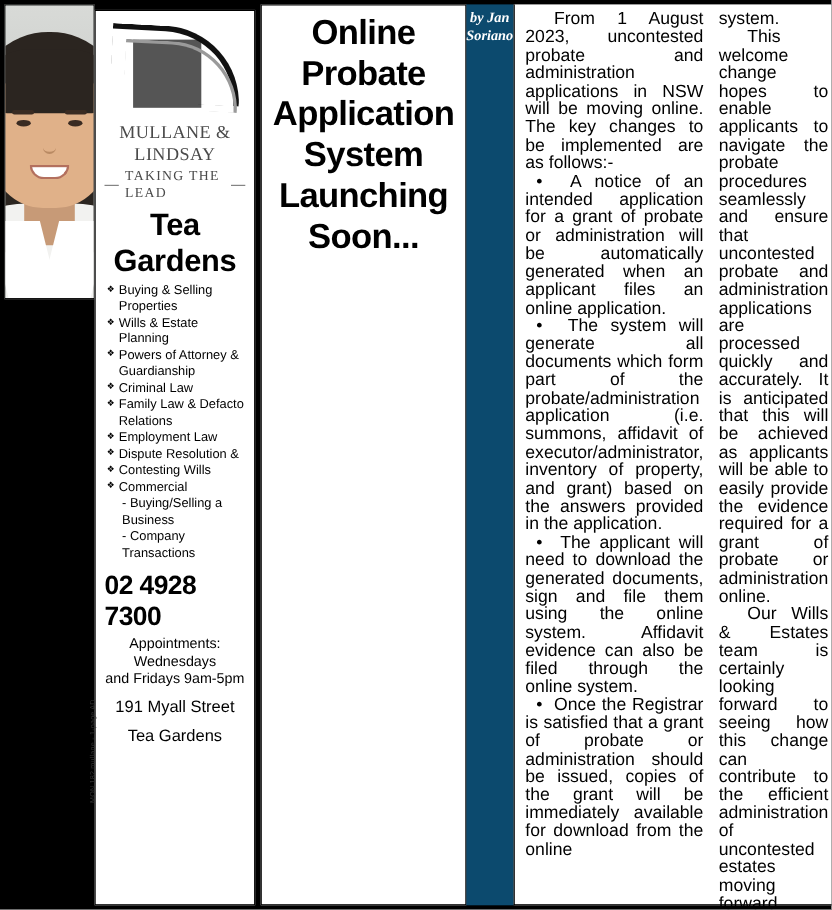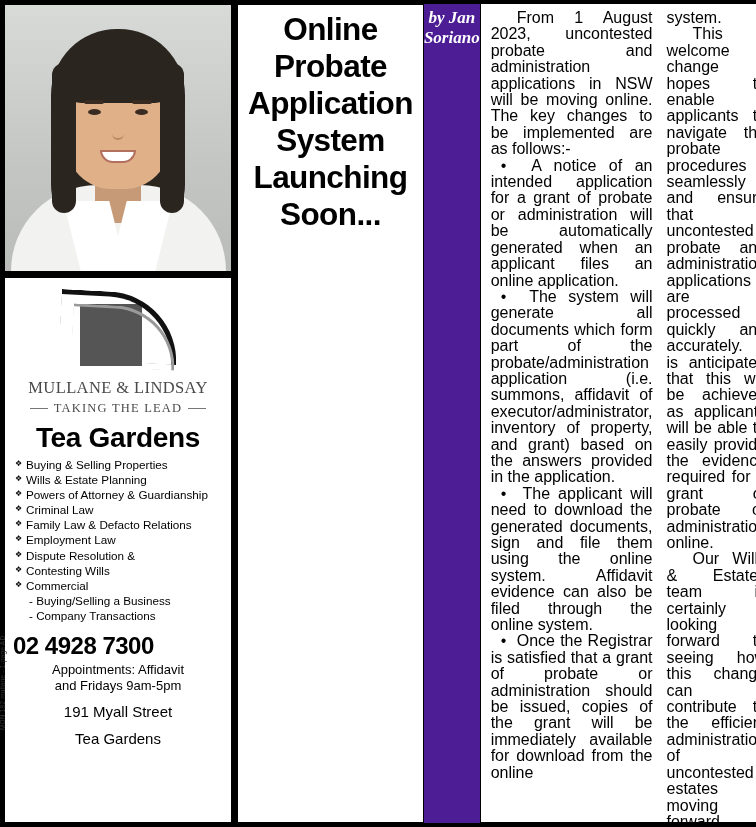--- a/index.html
+++ b/index.html
@@ -18,21 +18,21 @@
     width: 756px; height: 827px;
     background: #000;
     display: flex;
     padding: 4px;
   }
   
   .left-col {
     width: 228px;
     flex: 0 0 228px;
     display: flex;
-    flex-direction: column;
+    flex-direction: row;
     background: #000;
     margin-right: 5px;
   }
   .photo-box {
     width: 228px;
     height: 268px;
     background: #c9ccc9;
     border: 1px solid #000;
     position: relative;
     overflow: hidden;
@@ -262,25 +262,25 @@
     text-align: center;
   }
   .headline {
     font-size: 31.5px;
     font-weight: 700;
     line-height: 37px;
     letter-spacing: -0.6px;
     font-family: "Liberation Sans", sans-serif;
   }
   .byline-bar {
-    background: #4c1d95;
+    background: #0c4a6e;
     color: #fff;
     text-align: center;
     padding: 4px 0 6px;
-    font-size: 17px;
+    font-size: 13px;
     font-style: italic;
     font-weight: 700;
     font-family: "Liberation Serif", serif;
   }
   .body-box {
     flex: 1;
     background: #fff;
     border: 1px solid #000;
     border-top: none;
     padding: 6px 10px 4px 10px;
@@ -361,21 +361,21 @@
         <li class="bulleted">Family Law &amp; Defacto Relations</li>
         <li class="bulleted">Employment Law</li>
         <li class="bulleted">Dispute Resolution &amp;</li>
         <li class="bulleted">Contesting Wills</li>
         <li class="bulleted">Commercial</li>
         <li class="sub">- Buying/Selling a Business</li>
         <li class="sub">- Company Transactions</li>
       </ul>
 
       <div class="phone">02 4928 7300</div>
-      <div class="appt">Appointments: Affidavit</div>
+      <div class="appt">Appointments: Wednesdays</div>
       <div class="appt">and Fridays 9am-5pm</div>
       <div class="addr">191 Myall Street</div>
       <div class="addr">Tea Gardens</div>
     </div>
   </div>
 
   <div class="right-col">
 
     <div class="headline-box">
       <div class="headline">Online Probate Application System Launching Soon...</div>

